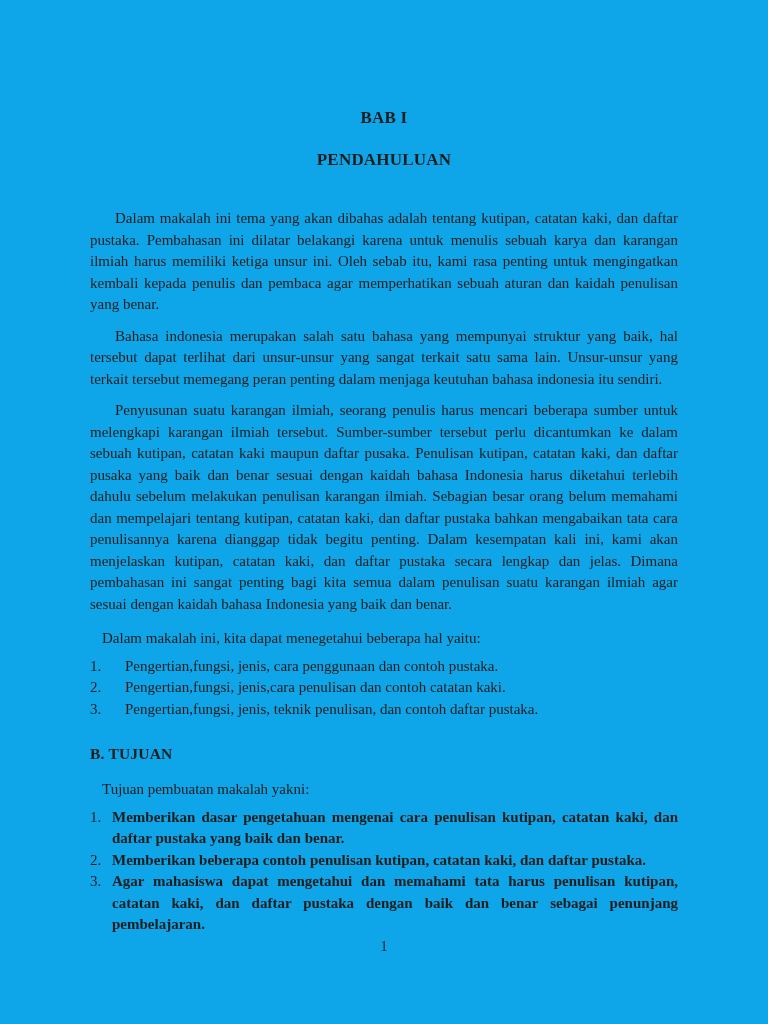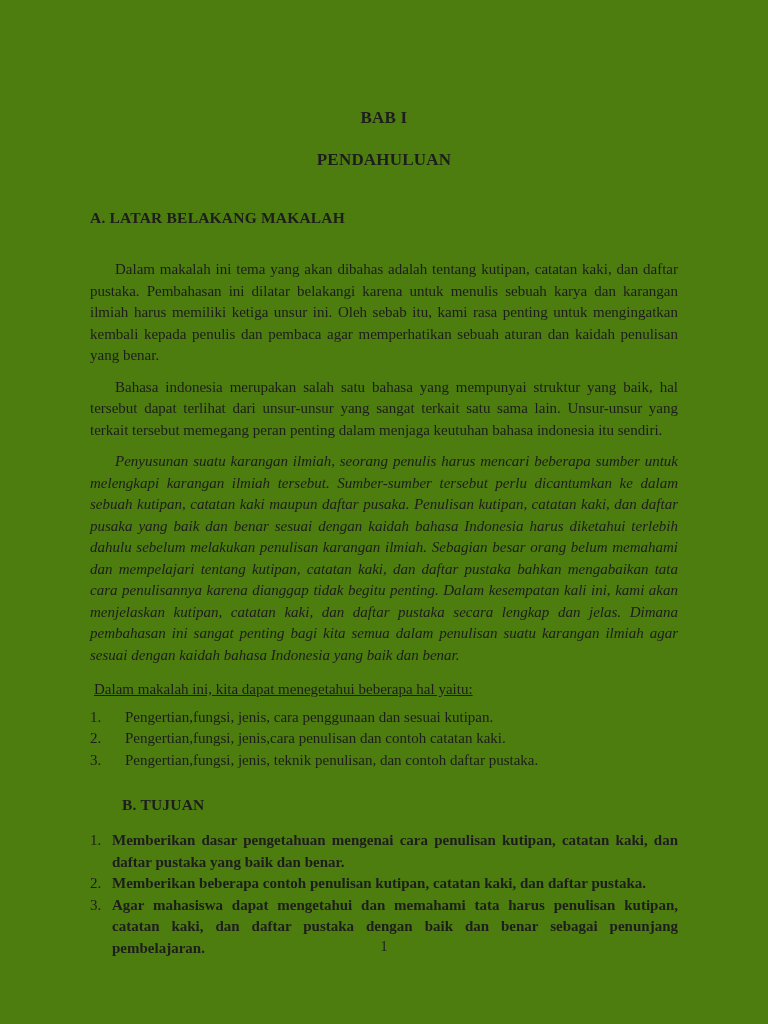--- a/index.html
+++ b/index.html
@@ -12,21 +12,21 @@
     height: 1024px;
     overflow: hidden;
     font-family: "Liberation Serif", "DejaVu Serif", serif;
     color: #1d1d1d;
   }
   .page {
     position: relative;
     box-sizing: border-box;
     width: 768px;
     height: 1024px;
-    background: #4d7c0f;
+    background: #0ea5e9;
     padding: 108px 90px 0 90px;
     font-size: 15px;
     line-height: 21.5px;
   }
   .doc-title {
     text-align: center;
     font-weight: 700;
     font-size: 17px;
     line-height: 20px;
     margin: 0 0 22px 0;
@@ -36,28 +36,28 @@
     margin: 0 0 38px 0;
   }
   .section-heading {
     font-size: 15.5px;
     font-weight: 700;
     line-height: 20px;
     letter-spacing: 0.2px;
     margin: 0;
   }
   .section-heading.heading-a { margin-bottom: 31px; }
-  .section-heading.heading-b { margin-bottom: 15px; margin-left: 32px; }
+  .section-heading.heading-b { margin-bottom: 15px; }
   .para {
     margin: 0 0 10px 0;
     text-align: justify;
     text-indent: 25px;
   }
-  .para.para-last { margin-bottom: 13px; font-style: italic; }
-  .list-intro { margin: 0 0 6px 4px; text-decoration: underline; }
+  .para.para-last { margin-bottom: 13px; }
+  .list-intro { margin: 0 0 6px 12px; }
   .num-list {
     list-style: none;
     margin: 0;
     padding: 0;
   }
   .num-list li {
     display: flex;
     align-items: flex-start;
   }
   .num-list .num { flex: none; }
@@ -77,45 +77,45 @@
   }
 </style>
 </head>
 <body>
 
 <div class="page">
 
   <div class="doc-title">BAB I</div>
   <div class="doc-title subtitle">PENDAHULUAN</div>
 
-  <div class="section-heading heading-a">A. LATAR BELAKANG MAKALAH</div>
 
   <p class="para">Dalam makalah ini tema yang akan dibahas adalah tentang kutipan, catatan kaki, dan daftar pustaka. Pembahasan ini dilatar belakangi karena untuk menulis sebuah karya dan karangan ilmiah harus memiliki ketiga unsur ini. Oleh sebab itu, kami rasa penting untuk mengingatkan kembali kepada penulis dan pembaca agar memperhatikan sebuah aturan dan kaidah penulisan yang benar.</p>
   <p class="para">Bahasa indonesia merupakan salah satu bahasa yang mempunyai struktur yang baik, hal tersebut dapat terlihat dari unsur-unsur yang sangat terkait satu sama lain. Unsur-unsur yang terkait tersebut memegang peran penting dalam menjaga keutuhan bahasa indonesia itu sendiri.</p>
   <p class="para para-last">Penyusunan suatu karangan ilmiah, seorang penulis harus mencari beberapa sumber untuk melengkapi karangan ilmiah tersebut. Sumber-sumber tersebut perlu dicantumkan ke dalam sebuah kutipan, catatan kaki maupun daftar pusaka. Penulisan kutipan, catatan kaki, dan daftar pusaka yang baik dan benar sesuai dengan kaidah bahasa Indonesia harus diketahui terlebih dahulu sebelum melakukan penulisan karangan ilmiah. Sebagian besar orang belum memahami dan mempelajari tentang kutipan, catatan kaki, dan daftar pustaka bahkan mengabaikan tata cara penulisannya karena dianggap tidak begitu penting. Dalam kesempatan kali ini, kami akan menjelaskan kutipan, catatan kaki, dan daftar pustaka secara lengkap dan jelas. Dimana pembahasan ini sangat penting bagi kita semua dalam penulisan suatu karangan ilmiah agar sesuai dengan kaidah bahasa Indonesia yang baik dan benar.</p>
 
   <p class="list-intro">Dalam makalah ini, kita dapat menegetahui beberapa hal yaitu:</p>
 
   <ol class="num-list list-a">
     <li>
       <span class="num">1.</span>
-      <span class="item-text">Pengertian,fungsi, jenis, cara penggunaan dan sesuai kutipan.</span>
+      <span class="item-text">Pengertian,fungsi, jenis, cara penggunaan dan contoh pustaka.</span>
     </li>
     <li>
       <span class="num">2.</span>
       <span class="item-text">Pengertian,fungsi, jenis,cara penulisan dan contoh catatan kaki.</span>
     </li>
     <li>
       <span class="num">3.</span>
       <span class="item-text">Pengertian,fungsi, jenis, teknik penulisan, dan contoh daftar pustaka.</span>
     </li>
   </ol>
 
   <div class="section-heading heading-b">B. TUJUAN</div>
 
+  <p class="list-intro">Tujuan pembuatan makalah yakni:</p>
 
   <ol class="num-list list-b">
     <li>
       <span class="num">1.</span>
       <span class="item-text">Memberikan dasar pengetahuan mengenai cara penulisan kutipan, catatan kaki, dan daftar pustaka yang baik dan benar.</span>
     </li>
     <li>
       <span class="num">2.</span>
       <span class="item-text">Memberikan beberapa contoh penulisan kutipan, catatan kaki, dan daftar pustaka.</span>
     </li>

